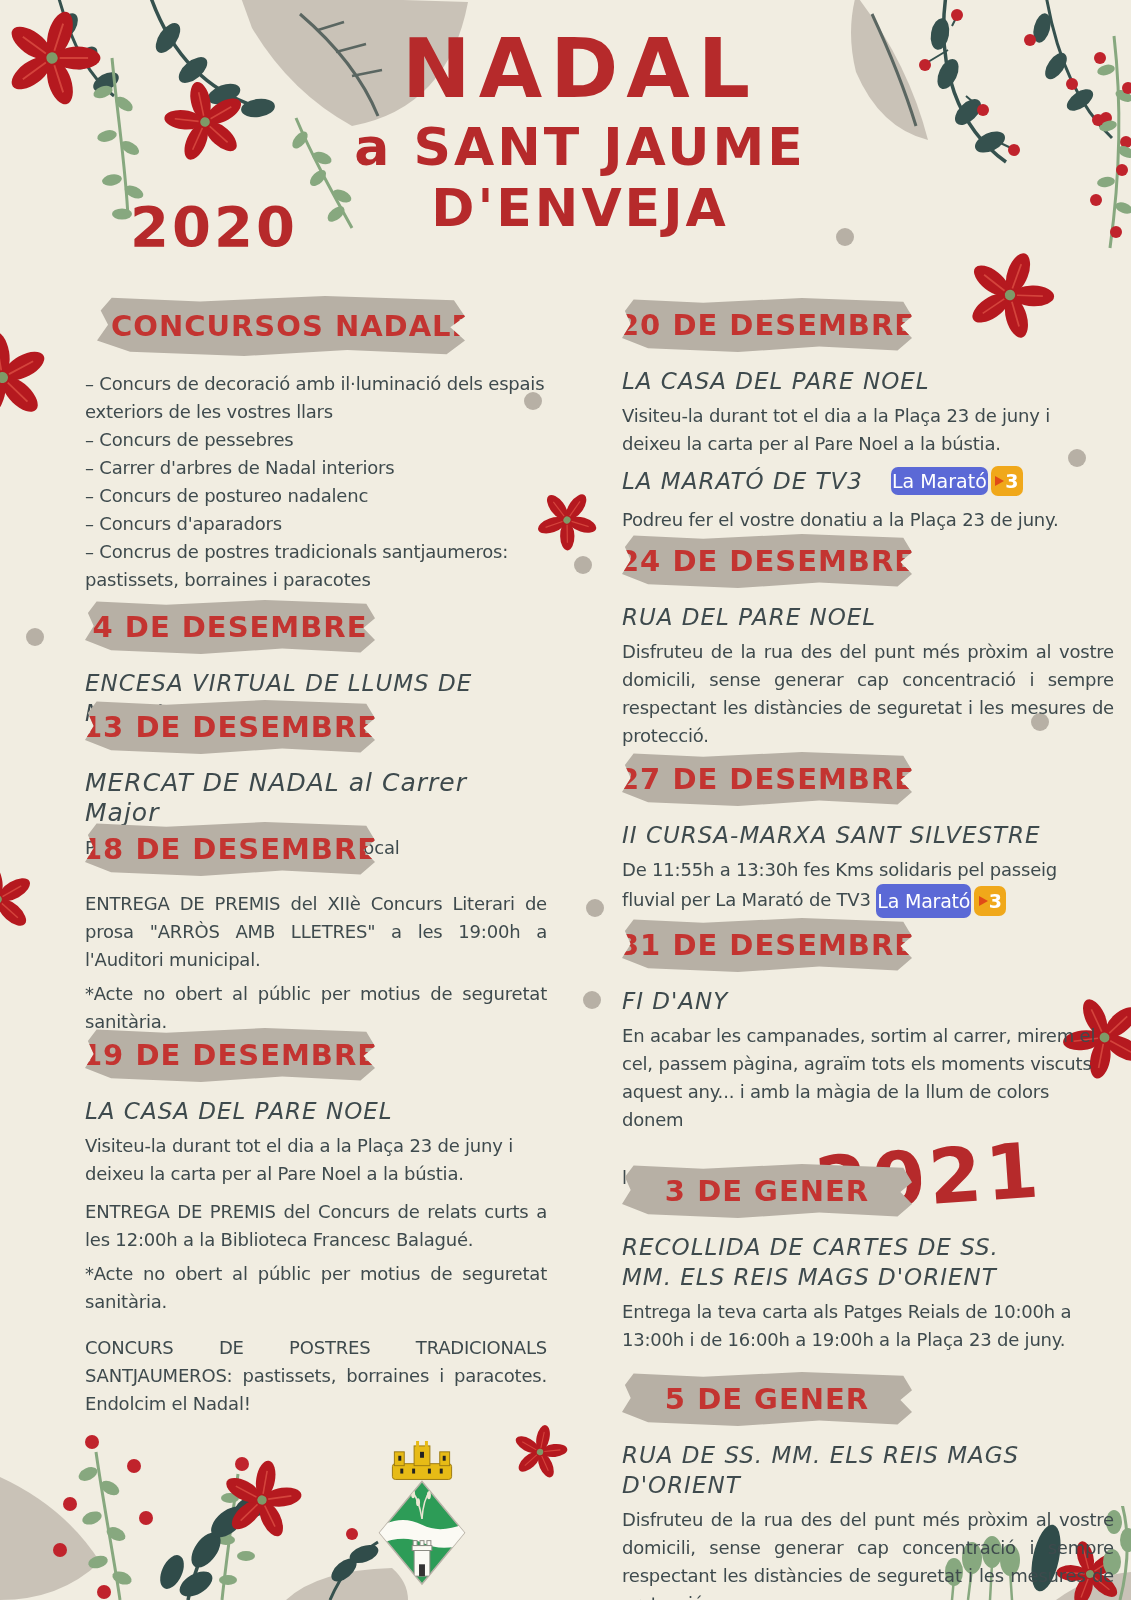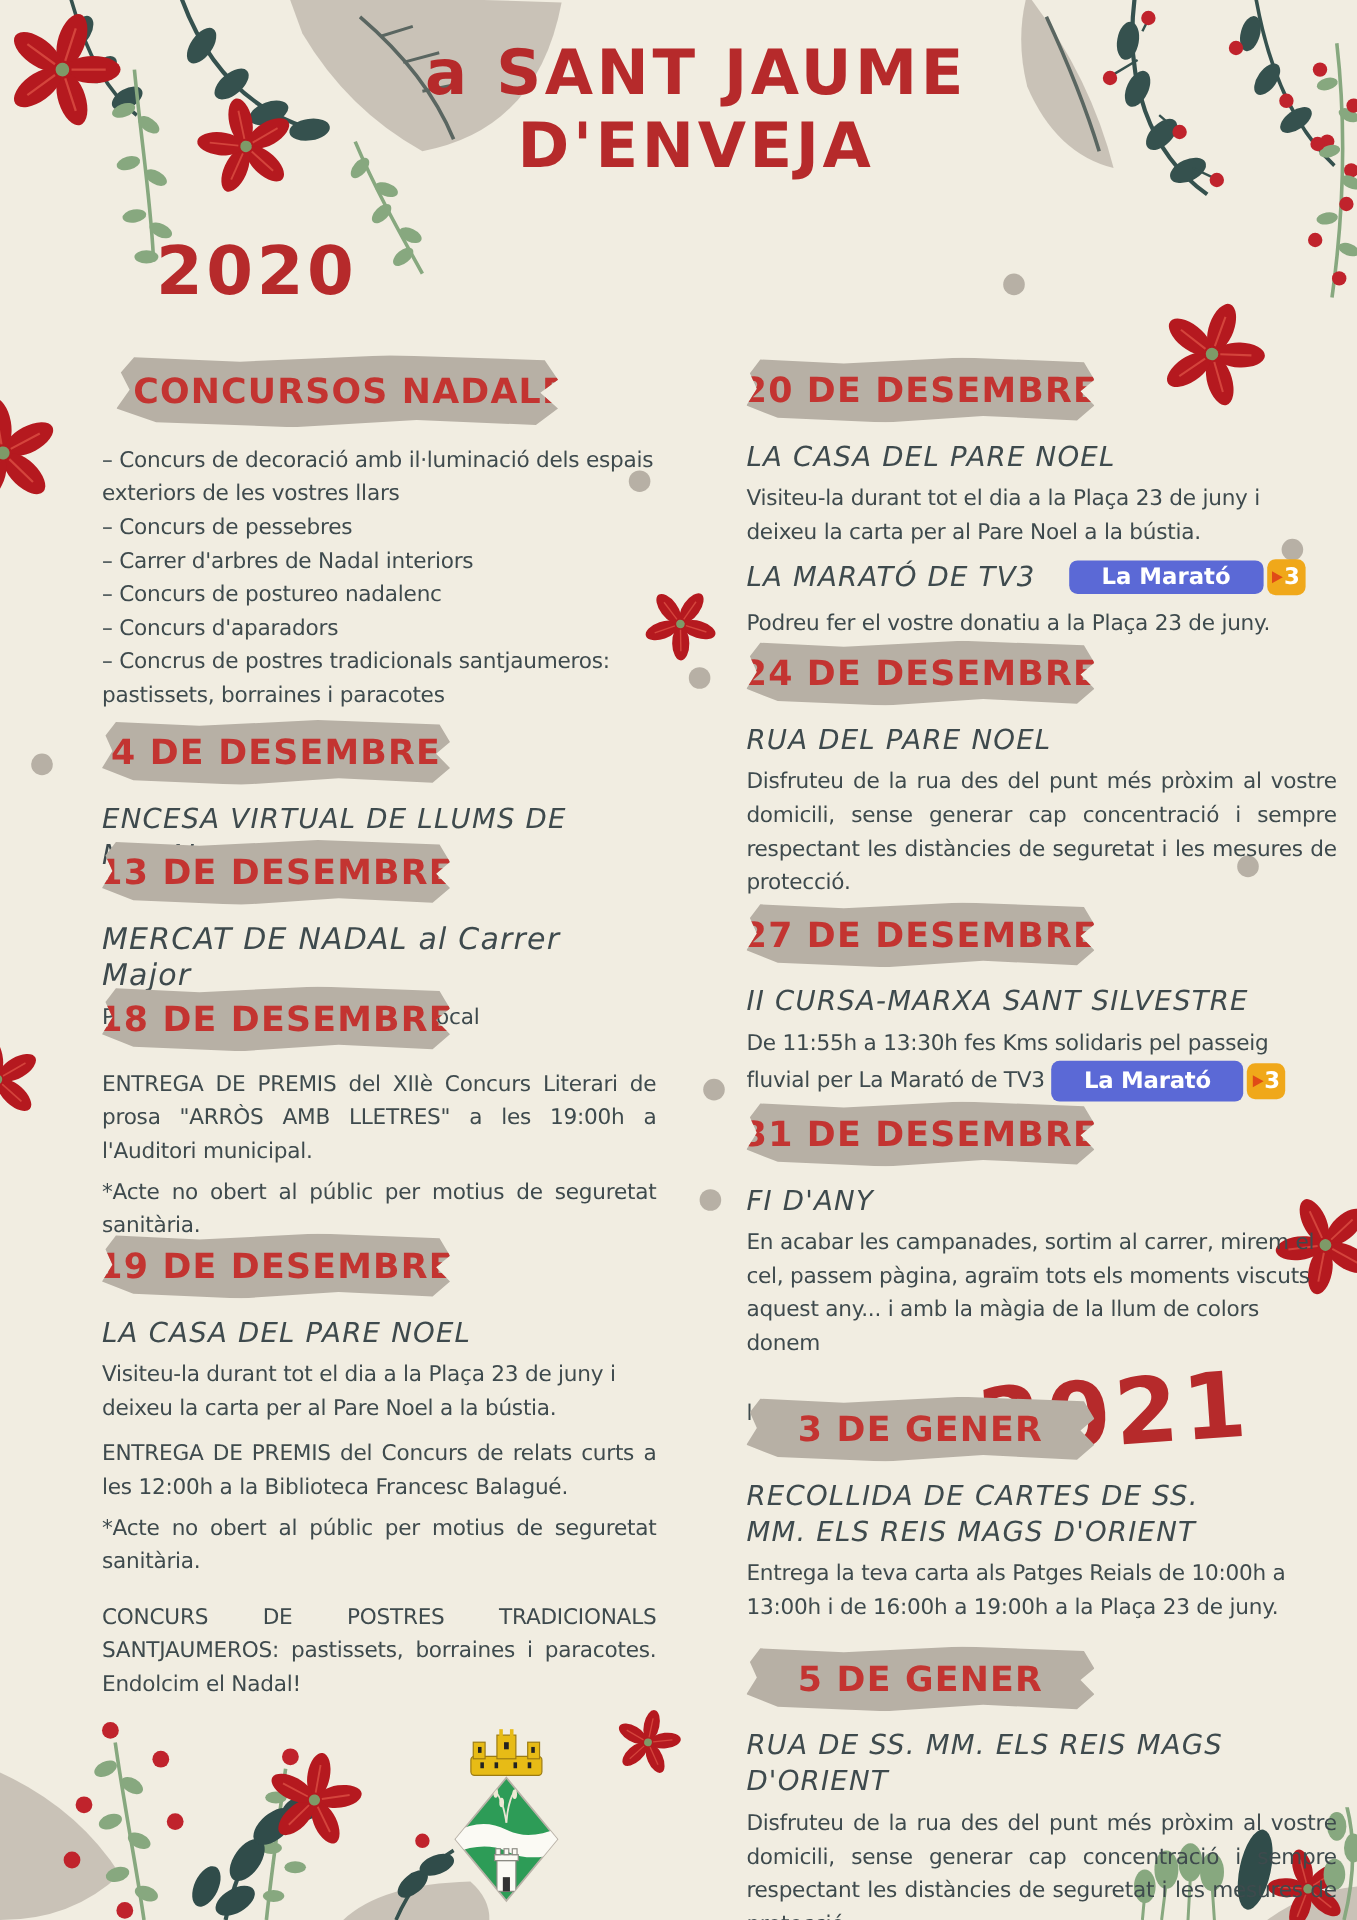--- a/index.html
+++ b/index.html
@@ -31,21 +31,21 @@
   
   .subhead{font-style:italic;font-size:23px;letter-spacing:1px;margin:0 0 6px 0;line-height:30px;}
   .para{font-size:18px;line-height:28px;letter-spacing:-0.2px;margin:0 0 6px 0;}
   .para.just{text-align:justify;}
   .list p{font-size:18px;line-height:28px;letter-spacing:-0.2px;margin:0;}
   .row{display:flex;align-items:center;gap:28px;margin:8px 0 10px 0;}
   .benv{margin-top:2px;}
   .big-year{font-size:76px;font-weight:bold;color:#b62a2b;letter-spacing:4px;transform:rotate(-4deg);margin-left:18px;line-height:1;}
   
   .badge{display:inline-flex;align-items:center;gap:3px;vertical-align:middle;}
-  .pill{background:#5b69d6;color:#fff;font-weight:bold;font-size:19px;padding:3px 27px;border-radius:7px;}
+  .pill{background:#5b69d6;color:#fff;font-weight:normal;font-size:19px;padding:3px 1px;border-radius:7px;}
   .tv3{background:#f0a81a;width:32px;height:30px;border-radius:7px;display:inline-flex;align-items:center;justify-content:center;}
   .arr{width:0;height:0;border-left:9px solid #e04b17;border-top:5px solid transparent;border-bottom:5px solid transparent;margin-right:1px;}
   .three{color:#fff;font-weight:bold;font-size:19px;}
   
   .decor,.flower,.crest{position:absolute;pointer-events:none;}
   .dot{position:absolute;width:18px;height:18px;border-radius:50%;background:#b7b0a5;}
 </style>
 </head>
 <body>
 
@@ -288,20 +288,21 @@
         <rect x="41" y="102" width="4" height="5"></rect>
           <rect x="48" y="102" width="4" height="5"></rect>
           <rect x="55" y="102" width="4" height="5"></rect>
         <rect x="47" y="126" width="6" height="12" fill="#333" stroke="none"></rect>
       </g>
     </g>
   </svg>
 
   <div class="title-block">
     <div class="t-year">2020</div>
+    <div class="t1">NADAL</div>
     <div class="t2">a SANT JAUME</div>
     <div class="t3">D'ENVEJA</div>
   </div>
 
   <div class="col left">
 
     <div class="sec" style="top:296px">
       <div class="brush wide">
         <span class="brush-text">CONCURSOS NADALENCS</span>
       </div>

